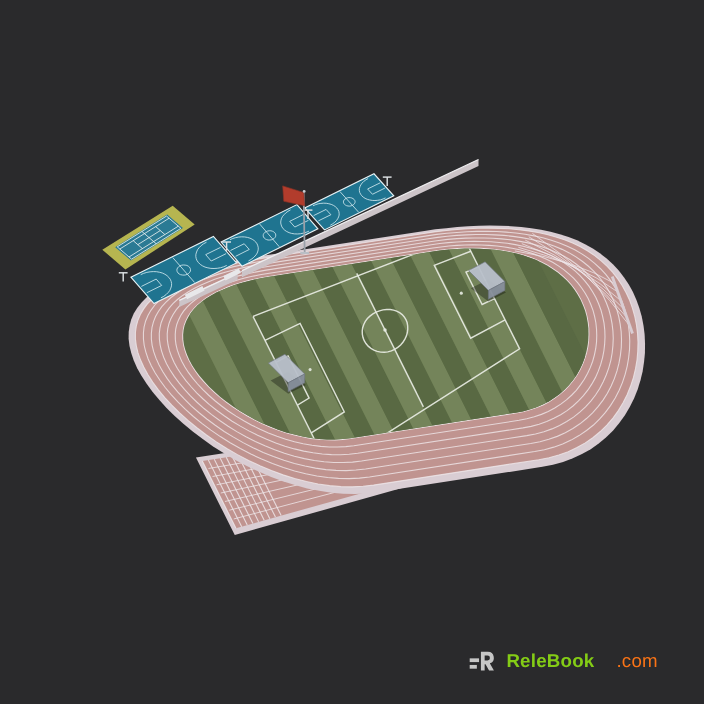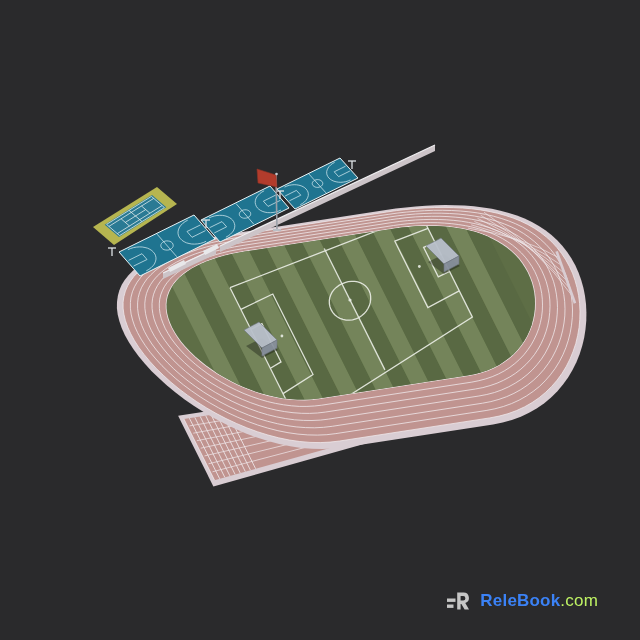--- a/index.html
+++ b/index.html
@@ -172,16 +172,16 @@
 
   <div class="watermark">
     <svg class="wm-logo" width="26" height="26" viewBox="0 0 26 26">
       <g id="wm-logo-g" fill="#c6c6c6">
         <rect x="2" y="10.5" width="8.5" height="3.4"></rect>
         <rect x="2" y="16.5" width="6.5" height="3.4"></rect>
         <path d="M12.2 4.5h6.2a5.4 5.4 0 0 1 1.9 10.5L24 21.5h-4.4l-3.2-5.6h-.8v5.6h-3.4zM15.6 8v4.4h2.6a2.2 2.2 0 0 0 0-4.4z"></path>
       </g>
     </svg>
     <span class="wm-text">
-      <span class="wm-brand" style="color: #3b82f6;">ReleBook</span><span class="wm-suffix" style="color: #bef264;">.com</span>
+      <span class="wm-brand" style="color: #84cc16;">ReleBook</span><span class="wm-suffix" style="color: #f97316; margin-left: 20px;">.com</span>
     </span>
   </div>
 </div>
 
 </body></html>

